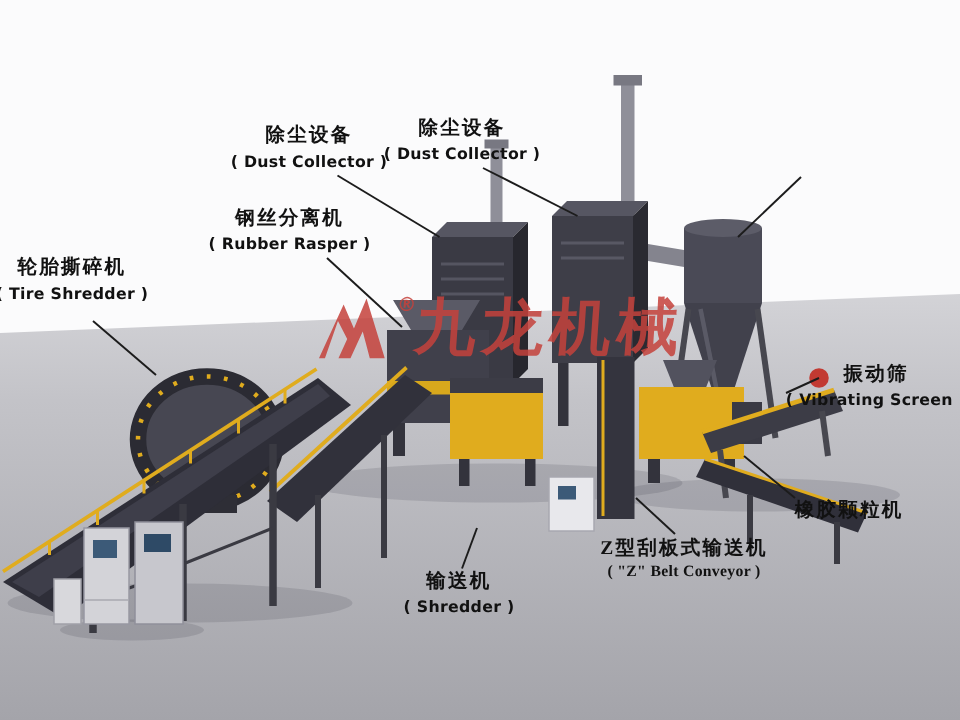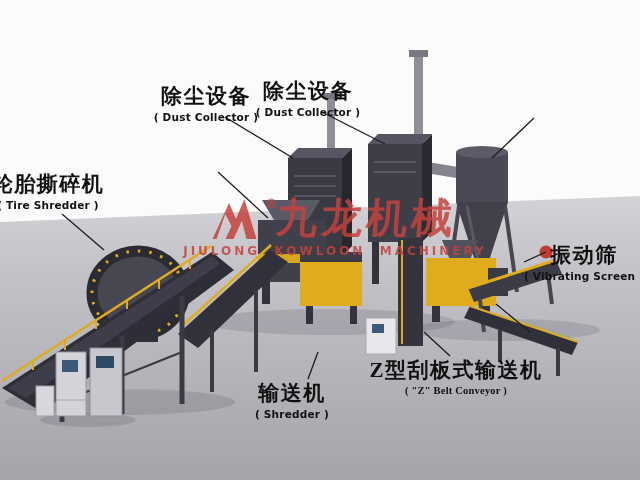--- a/index.html
+++ b/index.html
@@ -7,21 +7,21 @@
     position:relative;width:640px;height:480px;overflow:hidden;
     background:#fbfbfc;
     font-family:"DejaVu Sans","Liberation Sans",sans-serif;
   }
   .scene{position:absolute;left:0;top:0;}
   
   .label{
     position:absolute;text-align:center;transform:translateX(-50%);
     color:#111;white-space:nowrap;line-height:1.15;z-index:30;
   }
-  .label .zh{font-size:21px;font-weight:700;letter-spacing:1.5px;}
+  .label .zh{font-size:13px;font-weight:700;letter-spacing:1.5px;}
   .label .en{font-size:10.5px;font-weight:700;margin-top:3px;letter-spacing:0.2px;}
   
   .watermark{
     position:absolute;left:168px;top:198px;width:334px;z-index:20;
     text-align:center;color:#c5423c;opacity:0.85;
   }
   .wm-row{
     display:flex;align-items:flex-end;justify-content:center;
     transform:skewX(-4deg);
   }
@@ -196,51 +196,55 @@
   </svg>
 
   <div class="watermark">
     <div class="wm-row">
       <svg class="wm-logo" width="44" height="40" viewBox="0 0 44 40">
         <polygon points="0,40 14,4 22,20 29,0 44,40 34,40 28,22 21,40 13,40 18,27 11,15 4,40" fill="#c5423c"></polygon>
       </svg>
       <span class="wm-reg">®</span>
       <span class="wm-zh">九龙机械</span>
     </div>
-    <div class="wm-en">JIULONG  KOWLOON  MACHINERY</div>
   </div>
 
   <div class="label" style="left:48px;top:172px;">
     <div class="zh">轮胎撕碎机</div>
     <div class="en">( Tire Shredder )</div>
   </div>
 
+  <div class="label" style="left:193px;top:139px;">
+    <div class="zh">钢丝分离机</div>
+    <div class="en">( Rubber Rasper )</div>
+  </div>
 
   <div class="label" style="left:206px;top:84px;">
     <div class="zh">除尘设备</div>
     <div class="en">( Dust Collector )</div>
   </div>
 
   <div class="label" style="left:308px;top:79px;">
     <div class="zh">除尘设备</div>
     <div class="en">( Dust Collector )</div>
   </div>
 
 
   <div class="label" style="left:584px;top:243px;">
     <div class="zh">振动筛</div>
     <div class="en">( Vibrating Screen )</div>
   </div>
 
   <div class="label" style="left:566px;top:334px;">
+    <div class="zh">橡胶颗粒机</div>
   </div>
 
   <div class="label" style="left:456px;top:358px;font-family:Liberation Serif, serif;">
     <div class="zh">Z型刮板式输送机</div>
     <div class="en">( "Z" Belt Conveyor )</div>
   </div>
 
-  <div class="label" style="left:292px;top:381px;">
+  <div class="label" style="left:306px;top:381px;">
     <div class="zh">输送机</div>
     <div class="en">( Shredder )</div>
   </div>
 
 </div>
 
 </body></html>

